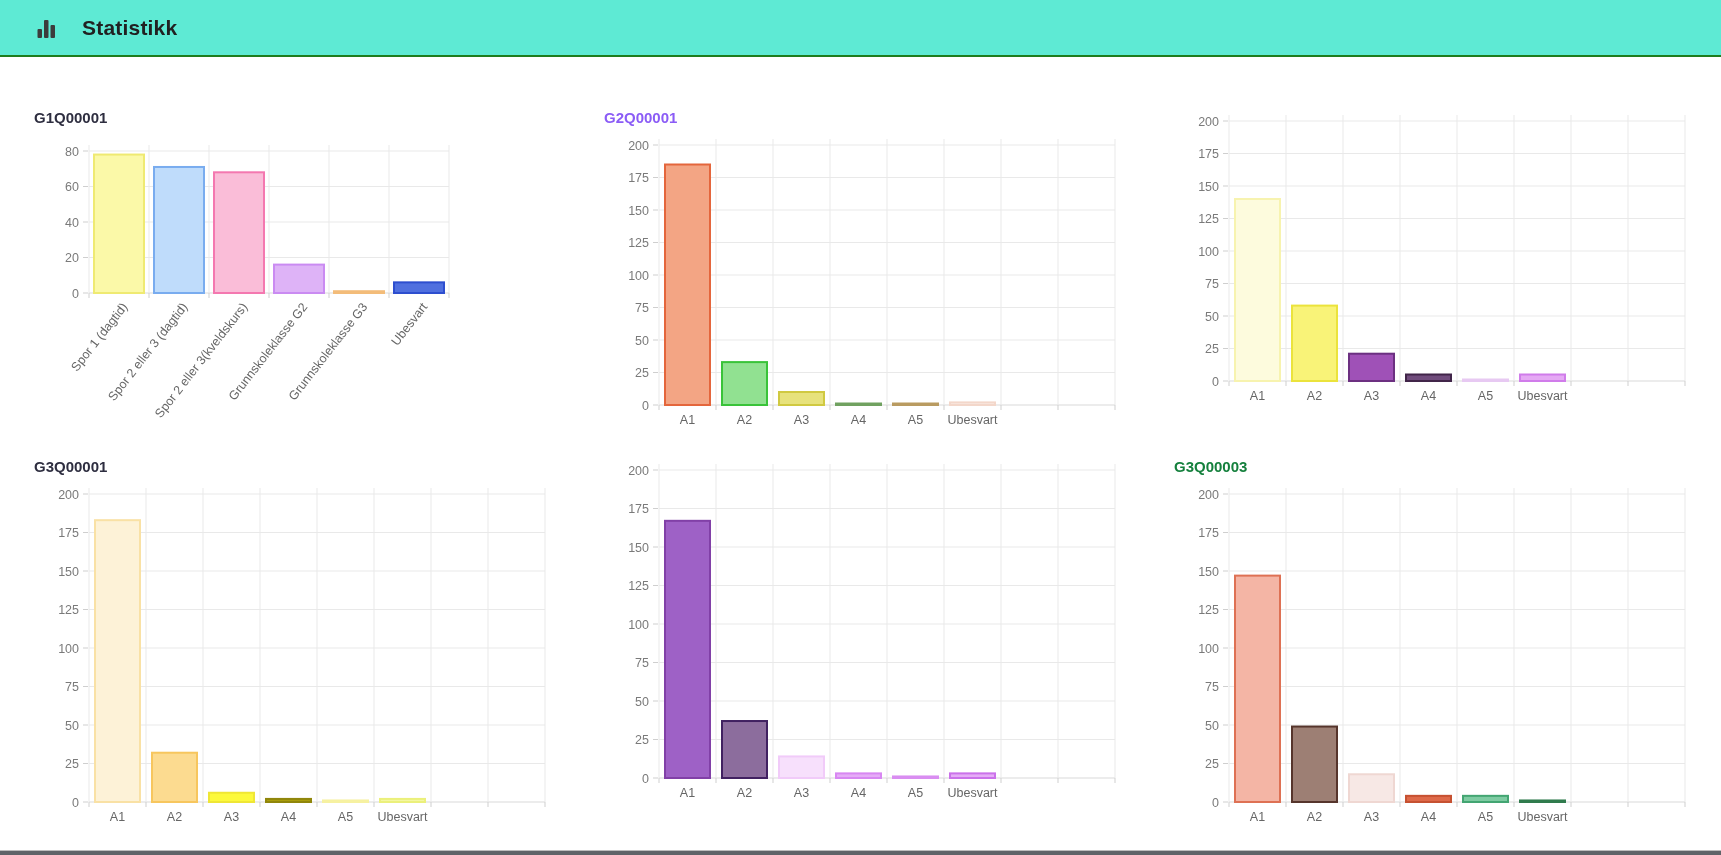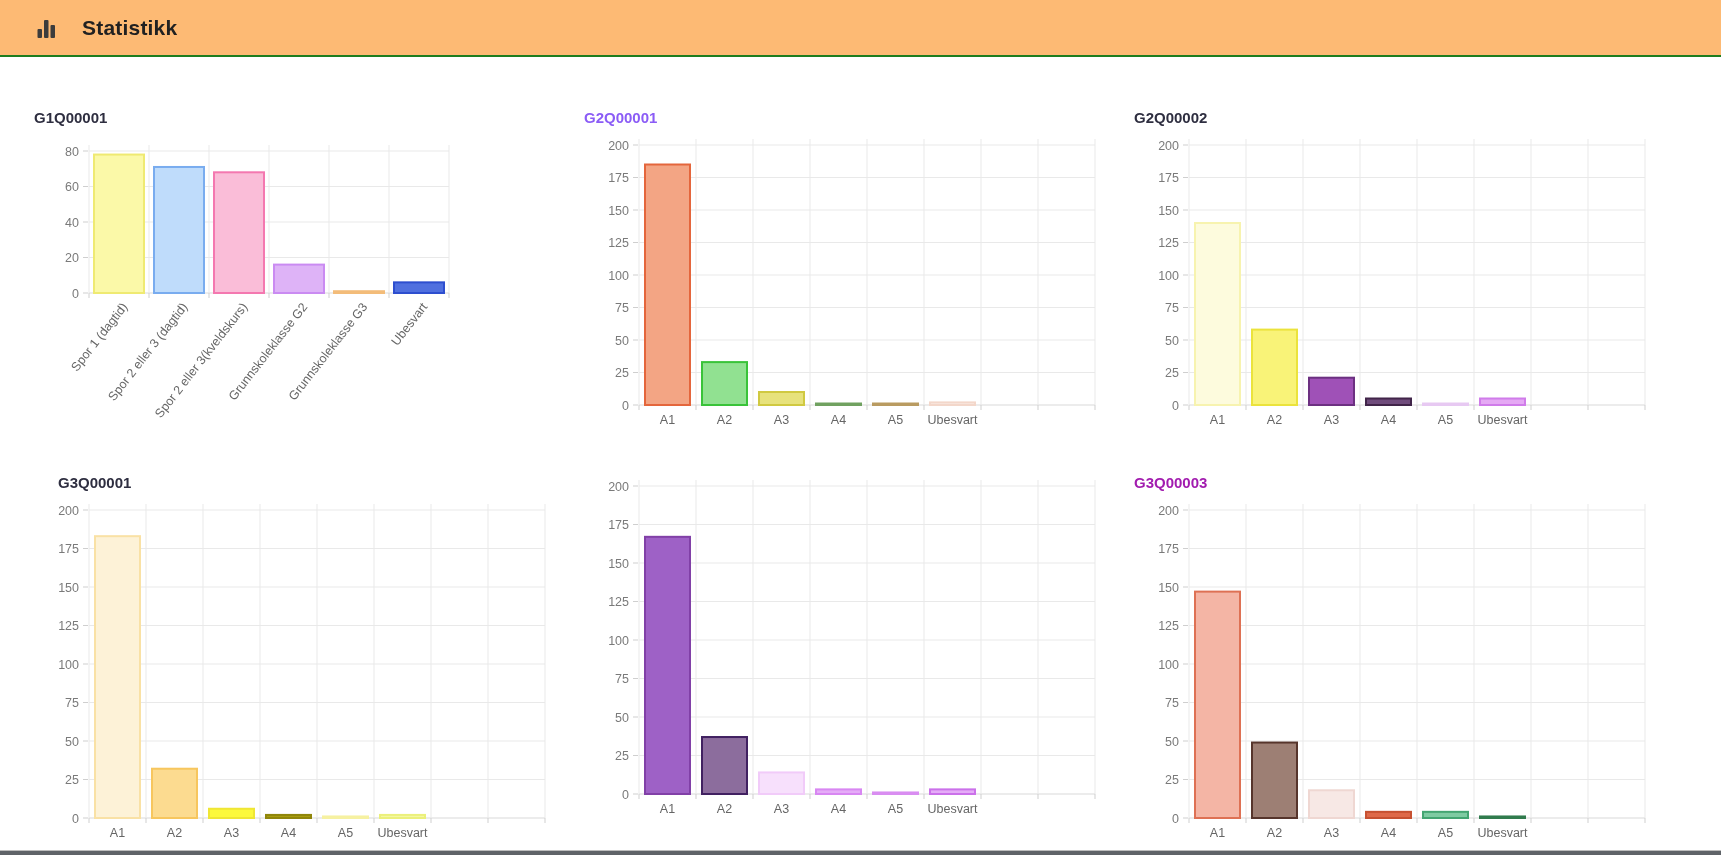--- a/index.html
+++ b/index.html
@@ -4,29 +4,30 @@
 <style>
   html,body{margin:0;padding:0;}
   body{
     width:1721px;height:855px;overflow:hidden;position:relative;
     background:#ffffff;
     font-family:"Liberation Sans", sans-serif;
     -webkit-font-smoothing:antialiased;
   }
   .header{
     height:55px;display:flex;align-items:center;
-    padding-left:34px;border-bottom:2px solid #1e7d1e;background:#fdba74;
+    padding-left:34px;border-bottom:2px solid #1e7d1e;background:#5eead4;
   }
   .header .app-icon{margin-right:24px;display:flex;align-items:center;}
   .header .app-title{font-size:21px;font-weight:700;color:#212121;letter-spacing:0.2px;}
   .content{padding:52px 0 0 34px;}
   .charts-grid{
     display:grid;
     grid-template-columns:550px 550px 550px;
     grid-row-gap:36px;
+    gap:20px;
   }
   .chart-card{width:520px;}
   .chart-title{
     font-size:15px;font-weight:700;color:#2e2e40;
     height:24px;line-height:18px;
   }
   .chart-canvas{display:block;}
   .bottom-edge{
     position:absolute;left:0;bottom:0;width:100%;height:5px;
     background:#5f6368;border-top:1px solid #bdbdbd;box-sizing:border-box;
@@ -150,21 +151,20 @@
           <rect x="346" y="269.4" width="45" height="2.6000000000000227" fill="#FBEBE4" stroke="#F3D7CA" stroke-width="2"></rect>
           <text x="83.5" y="291" text-anchor="middle" font-size="12.5" fill="#666666">A1</text>
           <text x="140.5" y="291" text-anchor="middle" font-size="12.5" fill="#666666">A2</text>
           <text x="197.5" y="291" text-anchor="middle" font-size="12.5" fill="#666666">A3</text>
           <text x="254.5" y="291" text-anchor="middle" font-size="12.5" fill="#666666">A4</text>
           <text x="311.5" y="291" text-anchor="middle" font-size="12.5" fill="#666666">A5</text>
           <text x="368.5" y="291" text-anchor="middle" font-size="12.5" fill="#666666">Ubesvart</text>
         </svg>
       </div>
       <div class="chart-card">
-        <div class="chart-title" style="color: rgb(46, 46, 64);">G2Q00002</div>
         <svg width="520" height="300" class="chart-canvas">
           <line x1="55" y1="272" x2="511" y2="272" stroke="#d9d9d9" stroke-width="1"></line>
           <line x1="49" y1="272" x2="54" y2="272" stroke="#cfcfcf" stroke-width="1"></line>
           <text x="45" y="276.5" text-anchor="end" font-size="12.5" fill="#7a7a7a">0</text>
           <line x1="55" y1="239.5" x2="511" y2="239.5" stroke="#e9e9e9" stroke-width="1"></line>
           <line x1="49" y1="239.5" x2="54" y2="239.5" stroke="#cfcfcf" stroke-width="1"></line>
           <text x="45" y="244" text-anchor="end" font-size="12.5" fill="#7a7a7a">25</text>
           <line x1="55" y1="207" x2="511" y2="207" stroke="#e9e9e9" stroke-width="1"></line>
           <line x1="49" y1="207" x2="54" y2="207" stroke="#cfcfcf" stroke-width="1"></line>
           <text x="45" y="211.5" text-anchor="end" font-size="12.5" fill="#7a7a7a">50</text>
@@ -212,21 +212,21 @@
           <rect x="346" y="265.5" width="45" height="6.5" fill="#E5A9F4" stroke="#D07CEA" stroke-width="2"></rect>
           <text x="83.5" y="291" text-anchor="middle" font-size="12.5" fill="#666666">A1</text>
           <text x="140.5" y="291" text-anchor="middle" font-size="12.5" fill="#666666">A2</text>
           <text x="197.5" y="291" text-anchor="middle" font-size="12.5" fill="#666666">A3</text>
           <text x="254.5" y="291" text-anchor="middle" font-size="12.5" fill="#666666">A4</text>
           <text x="311.5" y="291" text-anchor="middle" font-size="12.5" fill="#666666">A5</text>
           <text x="368.5" y="291" text-anchor="middle" font-size="12.5" fill="#666666">Ubesvart</text>
         </svg>
       </div>
       <div class="chart-card">
-        <div class="chart-title" style="color: rgb(46, 46, 64); margin-left: 24px;">G3Q00001</div>
+        <div class="chart-title" style="color: rgb(46, 46, 64);">G3Q00001</div>
         <svg width="520" height="348" class="chart-canvas">
           <line x1="55" y1="320" x2="511" y2="320" stroke="#d9d9d9" stroke-width="1"></line>
           <line x1="49" y1="320" x2="54" y2="320" stroke="#cfcfcf" stroke-width="1"></line>
           <text x="45" y="324.5" text-anchor="end" font-size="12.5" fill="#7a7a7a">0</text>
           <line x1="55" y1="281.5" x2="511" y2="281.5" stroke="#e9e9e9" stroke-width="1"></line>
           <line x1="49" y1="281.5" x2="54" y2="281.5" stroke="#cfcfcf" stroke-width="1"></line>
           <text x="45" y="286" text-anchor="end" font-size="12.5" fill="#7a7a7a">25</text>
           <line x1="55" y1="243" x2="511" y2="243" stroke="#e9e9e9" stroke-width="1"></line>
           <line x1="49" y1="243" x2="54" y2="243" stroke="#cfcfcf" stroke-width="1"></line>
           <text x="45" y="247.5" text-anchor="end" font-size="12.5" fill="#7a7a7a">50</text>
@@ -335,21 +335,21 @@
           <rect x="346" y="315.38" width="45" height="4.6200000000000045" fill="#E5ACF7" stroke="#CB71EA" stroke-width="2"></rect>
           <text x="83.5" y="339" text-anchor="middle" font-size="12.5" fill="#666666">A1</text>
           <text x="140.5" y="339" text-anchor="middle" font-size="12.5" fill="#666666">A2</text>
           <text x="197.5" y="339" text-anchor="middle" font-size="12.5" fill="#666666">A3</text>
           <text x="254.5" y="339" text-anchor="middle" font-size="12.5" fill="#666666">A4</text>
           <text x="311.5" y="339" text-anchor="middle" font-size="12.5" fill="#666666">A5</text>
           <text x="368.5" y="339" text-anchor="middle" font-size="12.5" fill="#666666">Ubesvart</text>
         </svg>
       </div>
       <div class="chart-card">
-        <div class="chart-title" style="color: #a21caf;">G3Q00003</div>
+        <div class="chart-title" style="color: #15803d;">G3Q00003</div>
         <svg width="520" height="348" class="chart-canvas">
           <line x1="55" y1="320" x2="511" y2="320" stroke="#d9d9d9" stroke-width="1"></line>
           <line x1="49" y1="320" x2="54" y2="320" stroke="#cfcfcf" stroke-width="1"></line>
           <text x="45" y="324.5" text-anchor="end" font-size="12.5" fill="#7a7a7a">0</text>
           <line x1="55" y1="281.5" x2="511" y2="281.5" stroke="#e9e9e9" stroke-width="1"></line>
           <line x1="49" y1="281.5" x2="54" y2="281.5" stroke="#cfcfcf" stroke-width="1"></line>
           <text x="45" y="286" text-anchor="end" font-size="12.5" fill="#7a7a7a">25</text>
           <line x1="55" y1="243" x2="511" y2="243" stroke="#e9e9e9" stroke-width="1"></line>
           <line x1="49" y1="243" x2="54" y2="243" stroke="#cfcfcf" stroke-width="1"></line>
           <text x="45" y="247.5" text-anchor="end" font-size="12.5" fill="#7a7a7a">50</text>

